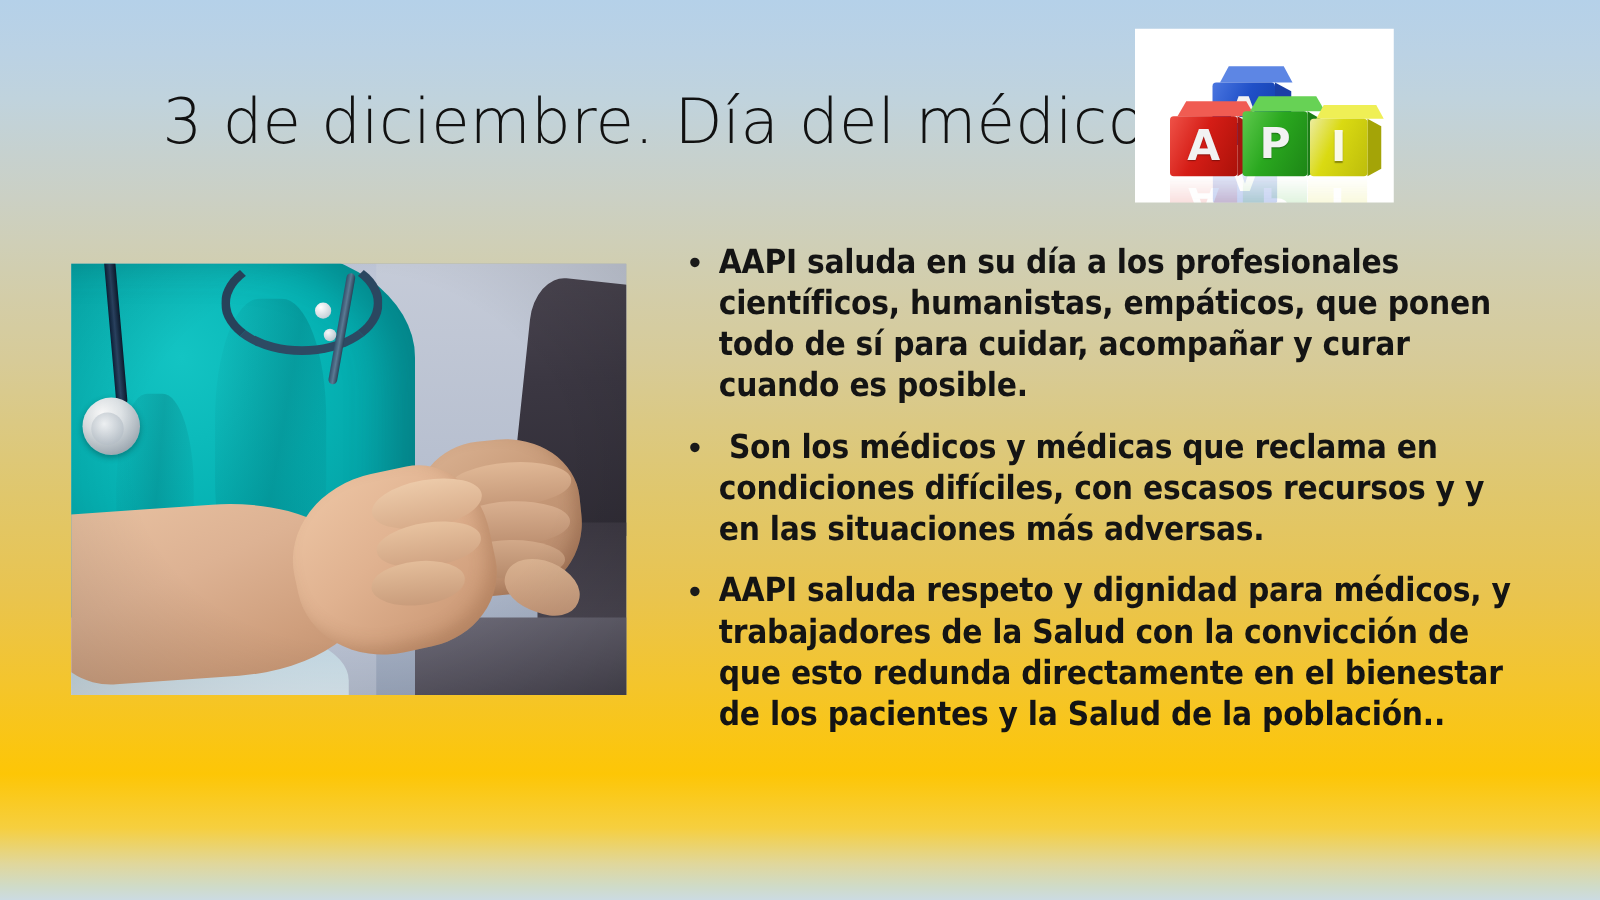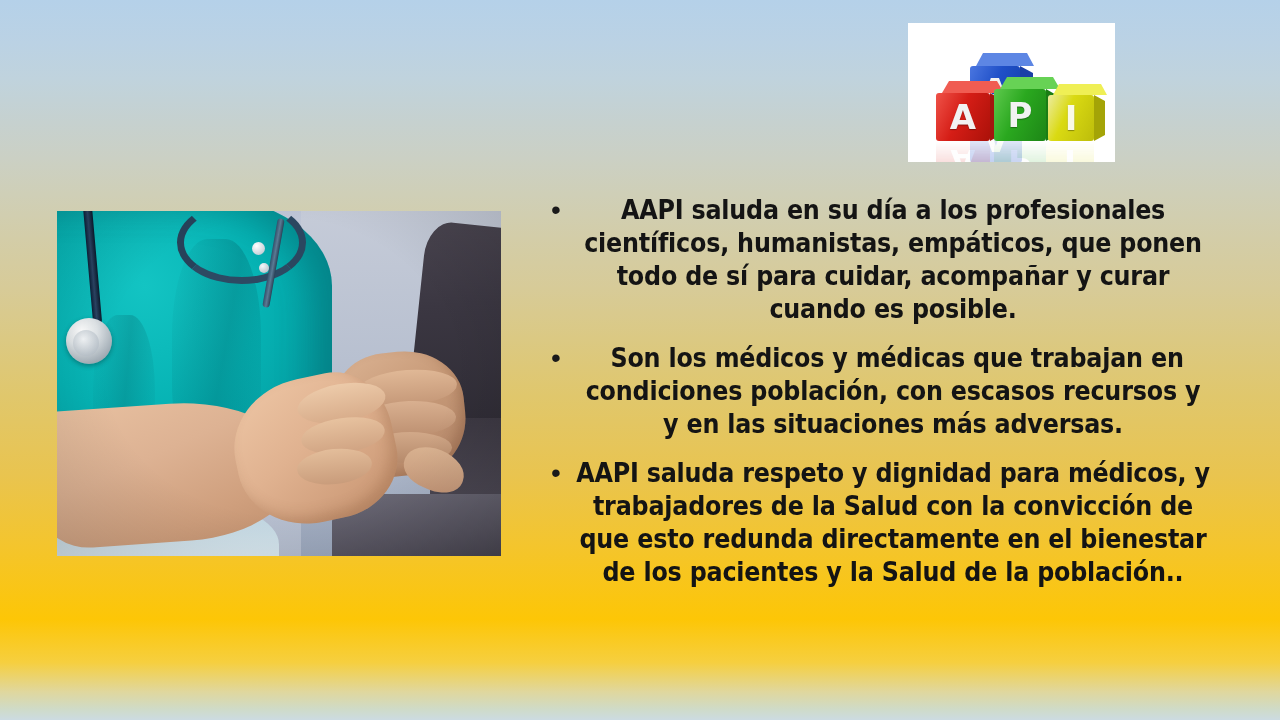--- a/index.html
+++ b/index.html
@@ -303,28 +303,28 @@
   }
   .bullet-text {
     flex: 1 1 auto;
     font-family: "DejaVu Sans Condensed", "Liberation Sans Narrow", "Liberation Sans", sans-serif;
     font-size: 26.5px;
     line-height: 33px;
     font-weight: bold;
     color: #141414;
     letter-spacing: -0.2px;
     white-space: pre-wrap;
-    text-align: center;
   }
 </style>
 </head>
 <body>
 
 <div class="slide">
 
+  <div class="title">3 de diciembre. Día del médico</div>
 
   <div class="logo-panel">
     <div class="logo-stage">
 
       <div class="reflection" style="left:62px; top:92px; width:52px; height:48px; background:#2a5ad0; font-size:34px;">A</div>
       <div class="reflection" style="left:28px; top:116px; width:54px; height:44px; background:#d8251e; font-size:32px;">A</div>
       <div class="reflection" style="left:86px; top:116px; width:52px; height:44px; background:#2fae24; font-size:32px;">P</div>
       <div class="reflection" style="left:138px; top:116px; width:48px; height:44px; background:#dada19; font-size:32px;">I</div>
 
       <div class="cube" style="left:62px; top:43px; width:50px; height:50px;">
@@ -386,21 +386,21 @@
 
   <div class="bullets">
 
     <div class="bullet-item">
       <div class="bullet-dot">•</div>
       <div class="bullet-text">AAPI saluda en su día a los profesionales científicos, humanistas, empáticos, que ponen todo de sí para cuidar, acompañar y curar cuando es posible.</div>
     </div>
 
     <div class="bullet-item">
       <div class="bullet-dot">•</div>
-      <div class="bullet-text"> Son los médicos y médicas que trabajan en condiciones población, con escasos recursos y y en las situaciones más adversas.</div>
+      <div class="bullet-text"> Son los médicos y médicas que reclama en condiciones difíciles, con escasos recursos y y en las situaciones más adversas.</div>
     </div>
 
     <div class="bullet-item">
       <div class="bullet-dot">•</div>
       <div class="bullet-text">AAPI saluda respeto y dignidad para médicos, y trabajadores de la Salud con la convicción de que esto redunda directamente en el bienestar de los pacientes y la Salud de la población..</div>
     </div>
 
   </div>
 
 </div>

